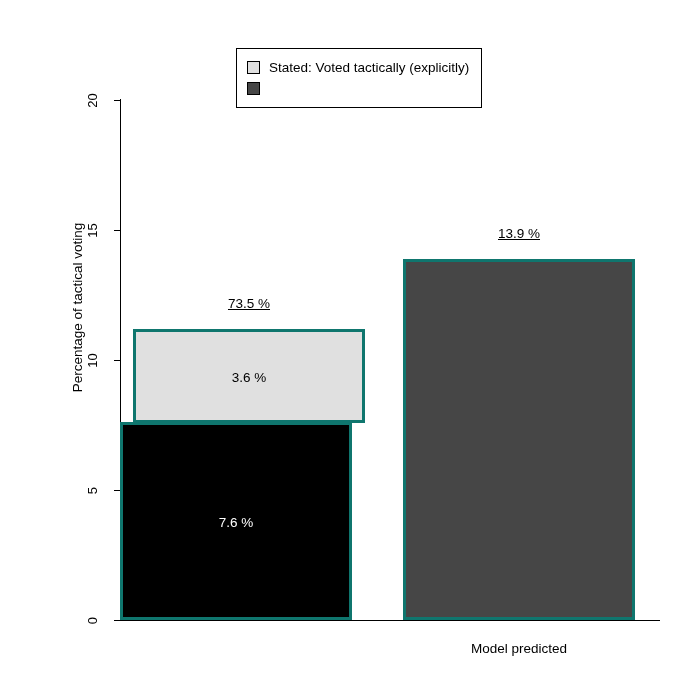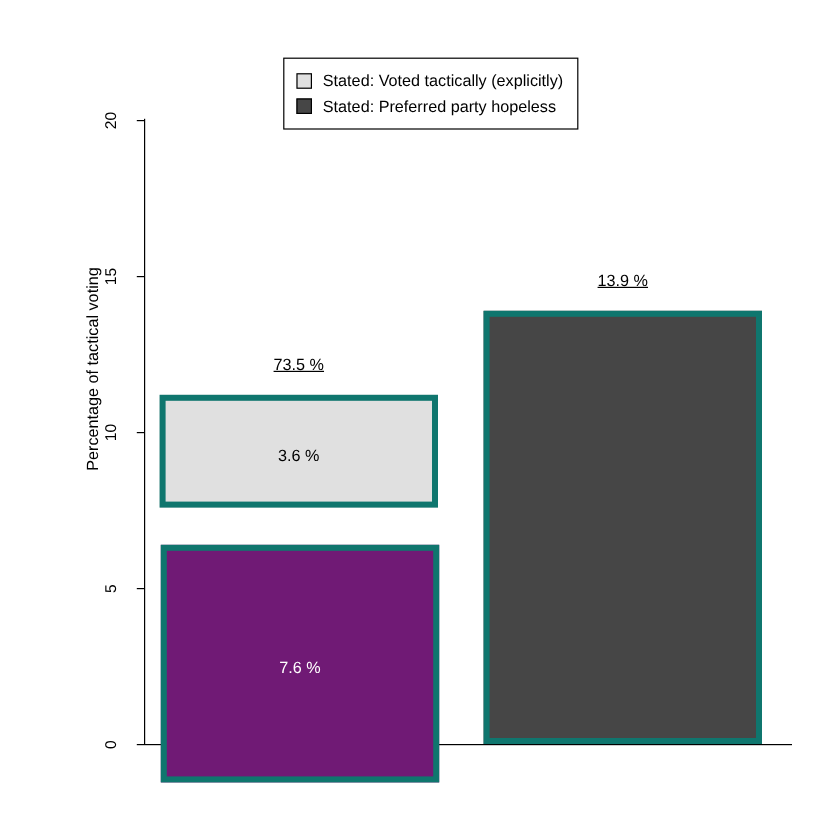--- a/index.html
+++ b/index.html
@@ -68,21 +68,21 @@
     font-size: 13.5px;
     transform: rotate(-90deg);
     transform-origin: center center;
     white-space: nowrap;
   }
 
   
   .bar {
     position: absolute;
     box-sizing: border-box;
-    border: 5px solid #0f766e;
+    border: 3px solid #0f766e;
   }
   .bar-value-inside {
     position: absolute;
     width: 100%;
     text-align: center;
     font-size: 13.5px;
   }
   .bar-total-label {
     position: absolute;
     text-align: center;
@@ -152,38 +152,38 @@
   </div>
   <div class="y-tick-label-wrap" style="top:223px;">
     <span>15</span>
   </div>
   <div class="y-tick-label-wrap" style="top:93px;">
     <span>20</span>
   </div>
 
   <div id="y-axis-title">Percentage of tactical voting</div>
 
-  <div class="bar" id="bar1-hopeless" style="left:134px; top:422px; width:232px; height:198px; background:#701a75;margin-top:32px;">
+  <div class="bar" id="bar1-hopeless" style="left:120px; top:422px; width:232px; height:198px; background:#000000;">
     <div class="bar-value-inside" style="top:90px; color:#ffffff;">7.6 %</div>
   </div>
 
   <div class="bar" id="bar1-tactical" style="left:133px; top:329px; width:232px; height:94px; background:#E0E0E0;">
     <div class="bar-value-inside" style="top:38px; color:#000000;">3.6 %</div>
   </div>
 
   <div class="bar-total-label" style="left:169px; top:296px;">73.5 %</div>
 
   <div class="bar" id="bar2" style="left:403px; top:259px; width:232px; height:361px; background:#464646;"></div>
   <div class="bar-total-label" style="left:439px; top:226px;">13.9 %</div>
 
+  <div class="cat-label" style="left:399px;">Model predicted</div>
 
   <div id="legend">
     <div class="legend-row">
       <span class="legend-swatch" style="background:#E0E0E0;"></span>
       <span class="legend-label">Stated: Voted tactically (explicitly)</span>
     </div>
     <div class="legend-row">
       <span class="legend-swatch" style="background:#464646;"></span>
-      <span class="legend-label">Stated: Preferred party hopeless</span>
     </div>
   </div>
 
 </div>
 
 </body></html>

